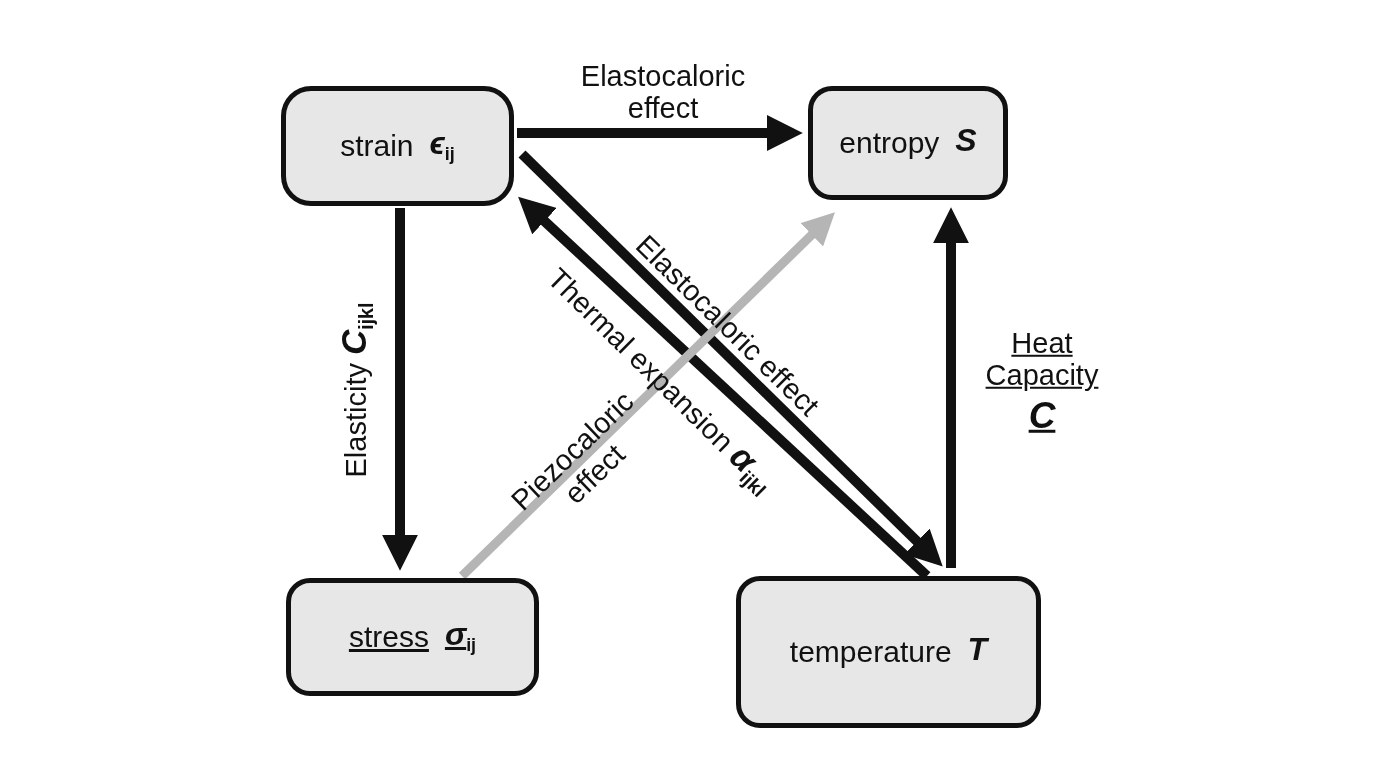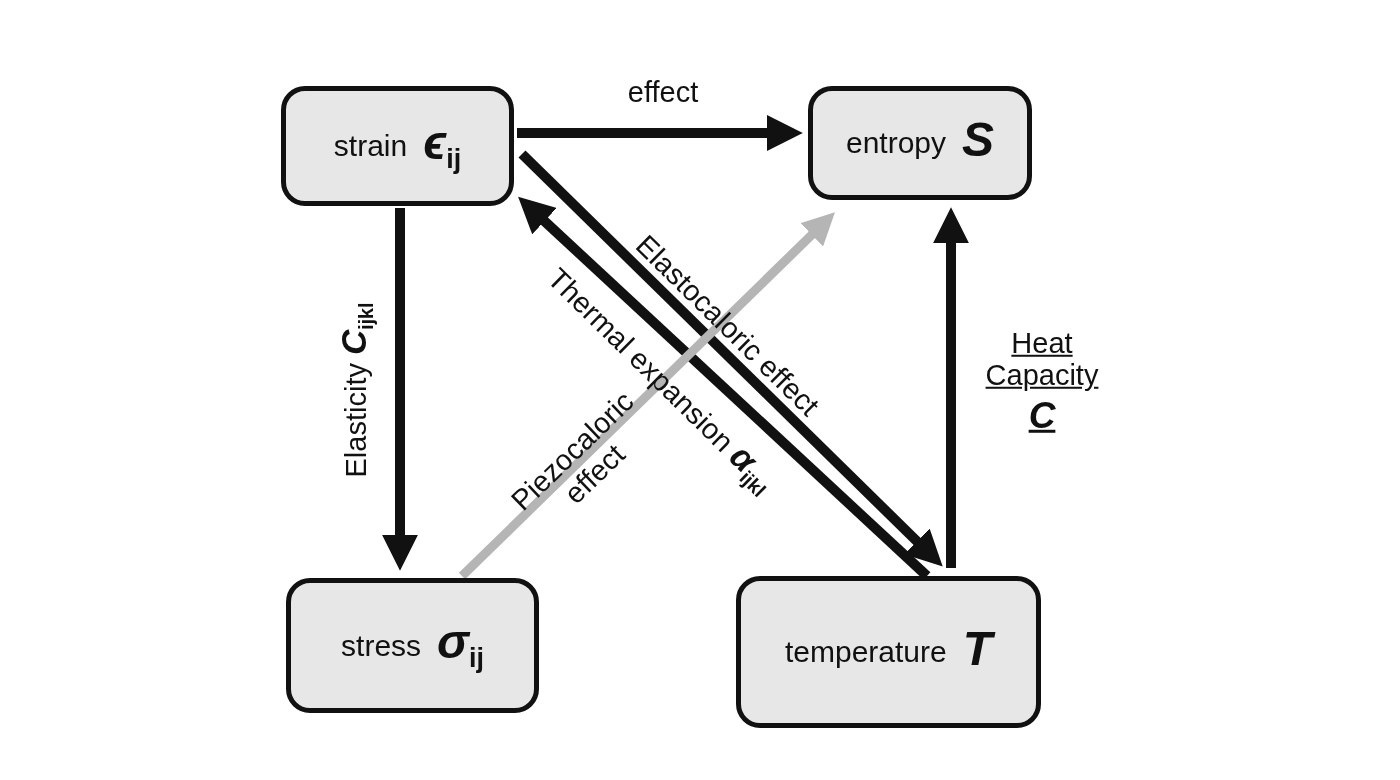--- a/index.html
+++ b/index.html
@@ -24,21 +24,21 @@
     display:flex;
     align-items:center;
     justify-content:center;
     gap:16px;
     font-size:30px;
     line-height:1;
   }
   .node-symbol {
     font-weight:bold;
     font-style:italic;
-    font-size:48px;
+    font-size:32px;
   }
   sub {
     font-size:0.56em;
     font-weight:bold;
     vertical-align:-0.35em;
     font-style:normal;
   }
 
   .edge-label {
     position:absolute;
@@ -82,41 +82,42 @@
 
     <line x1="951" y1="568" x2="951" y2="218" stroke="#111111" stroke-width="10" marker-end="url(#arrow-black)"></line>
 
     <line x1="522" y1="154" x2="935" y2="559" stroke="#111111" stroke-width="10" marker-end="url(#arrow-black)"></line>
 
     <line x1="927" y1="576" x2="526" y2="204" stroke="#111111" stroke-width="10" marker-end="url(#arrow-black)"></line>
 
     <line x1="462" y1="576" x2="828" y2="219" stroke="#b5b5b5" stroke-width="9" marker-end="url(#arrow-gray)"></line>
   </svg>
 
-  <div class="node" style="left:281px; top:86px; width:233px; height:120px;">
+  <div class="node" style="left:281px; top:86px; width:233px; height:120px;border-radius:30px;">
     <span>strain</span>
     <span class="node-symbol"><span>ϵ</span><sub>ij</sub></span>
   </div>
 
-  <div class="node" style="left:808px; top:86px; width:224px; height:114px;">
+  <div class="node" style="left:808px; top:86px; width:200px; height:114px;">
     <span>entropy</span>
     <span class="node-symbol"><span>S</span><sub></sub></span>
   </div>
 
-  <div class="node" style="left:286px; top:578px; width:253px; height:135px;">
+  <div class="node" style="left:286px; top:578px; width:253px; height:118px;text-decoration:underline;">
     <span>stress</span>
     <span class="node-symbol"><span>σ</span><sub>ij</sub></span>
   </div>
 
   <div class="node" style="left:736px; top:576px; width:305px; height:152px;">
     <span>temperature</span>
     <span class="node-symbol"><span>T</span><sub></sub></span>
   </div>
 
   <div class="edge-label" style="left:663px; top:93px;">
+    <div>Elastocaloric</div>
     <div>effect</div>
   </div>
 
   <div class="edge-label" style="left:356px; top:390px; --rot:-90deg;">
     <span>Elasticity</span><span class="sym"><span>C</span><sub>ijkl</sub></span>
   </div>
 
   <div class="edge-label" style="left:1042px; top:382px;text-decoration:underline;">
     <div>Heat</div>
     <div>Capacity</div>

